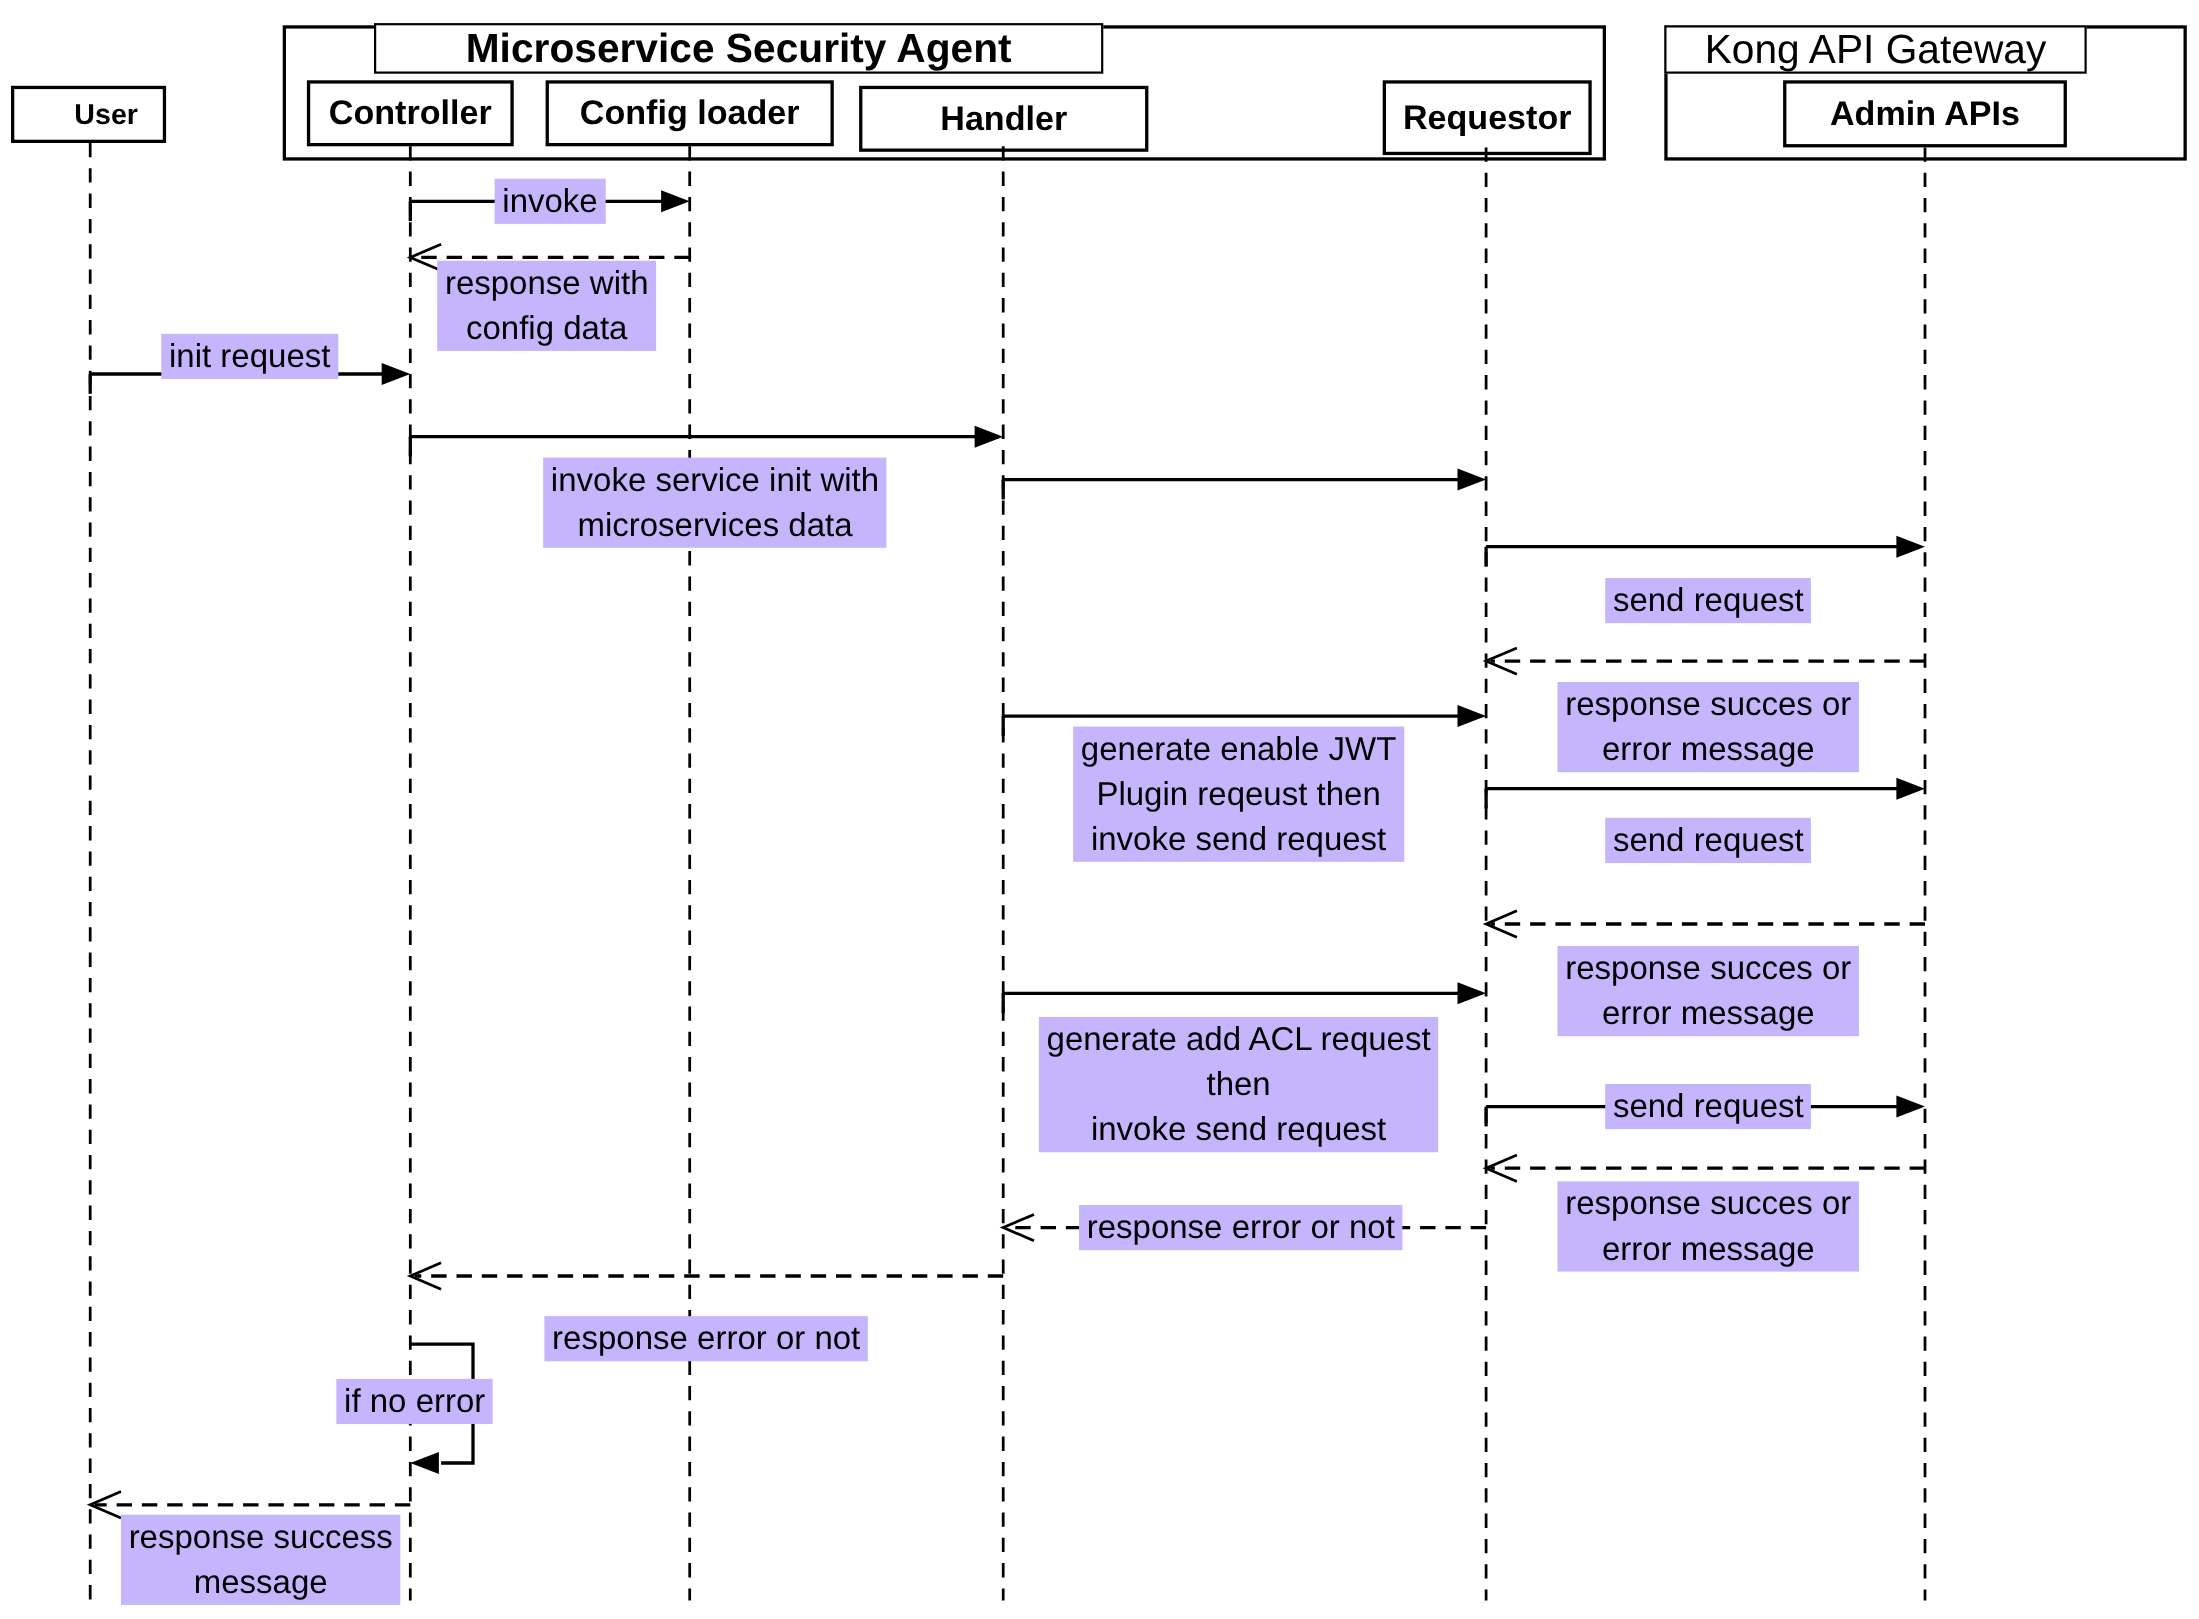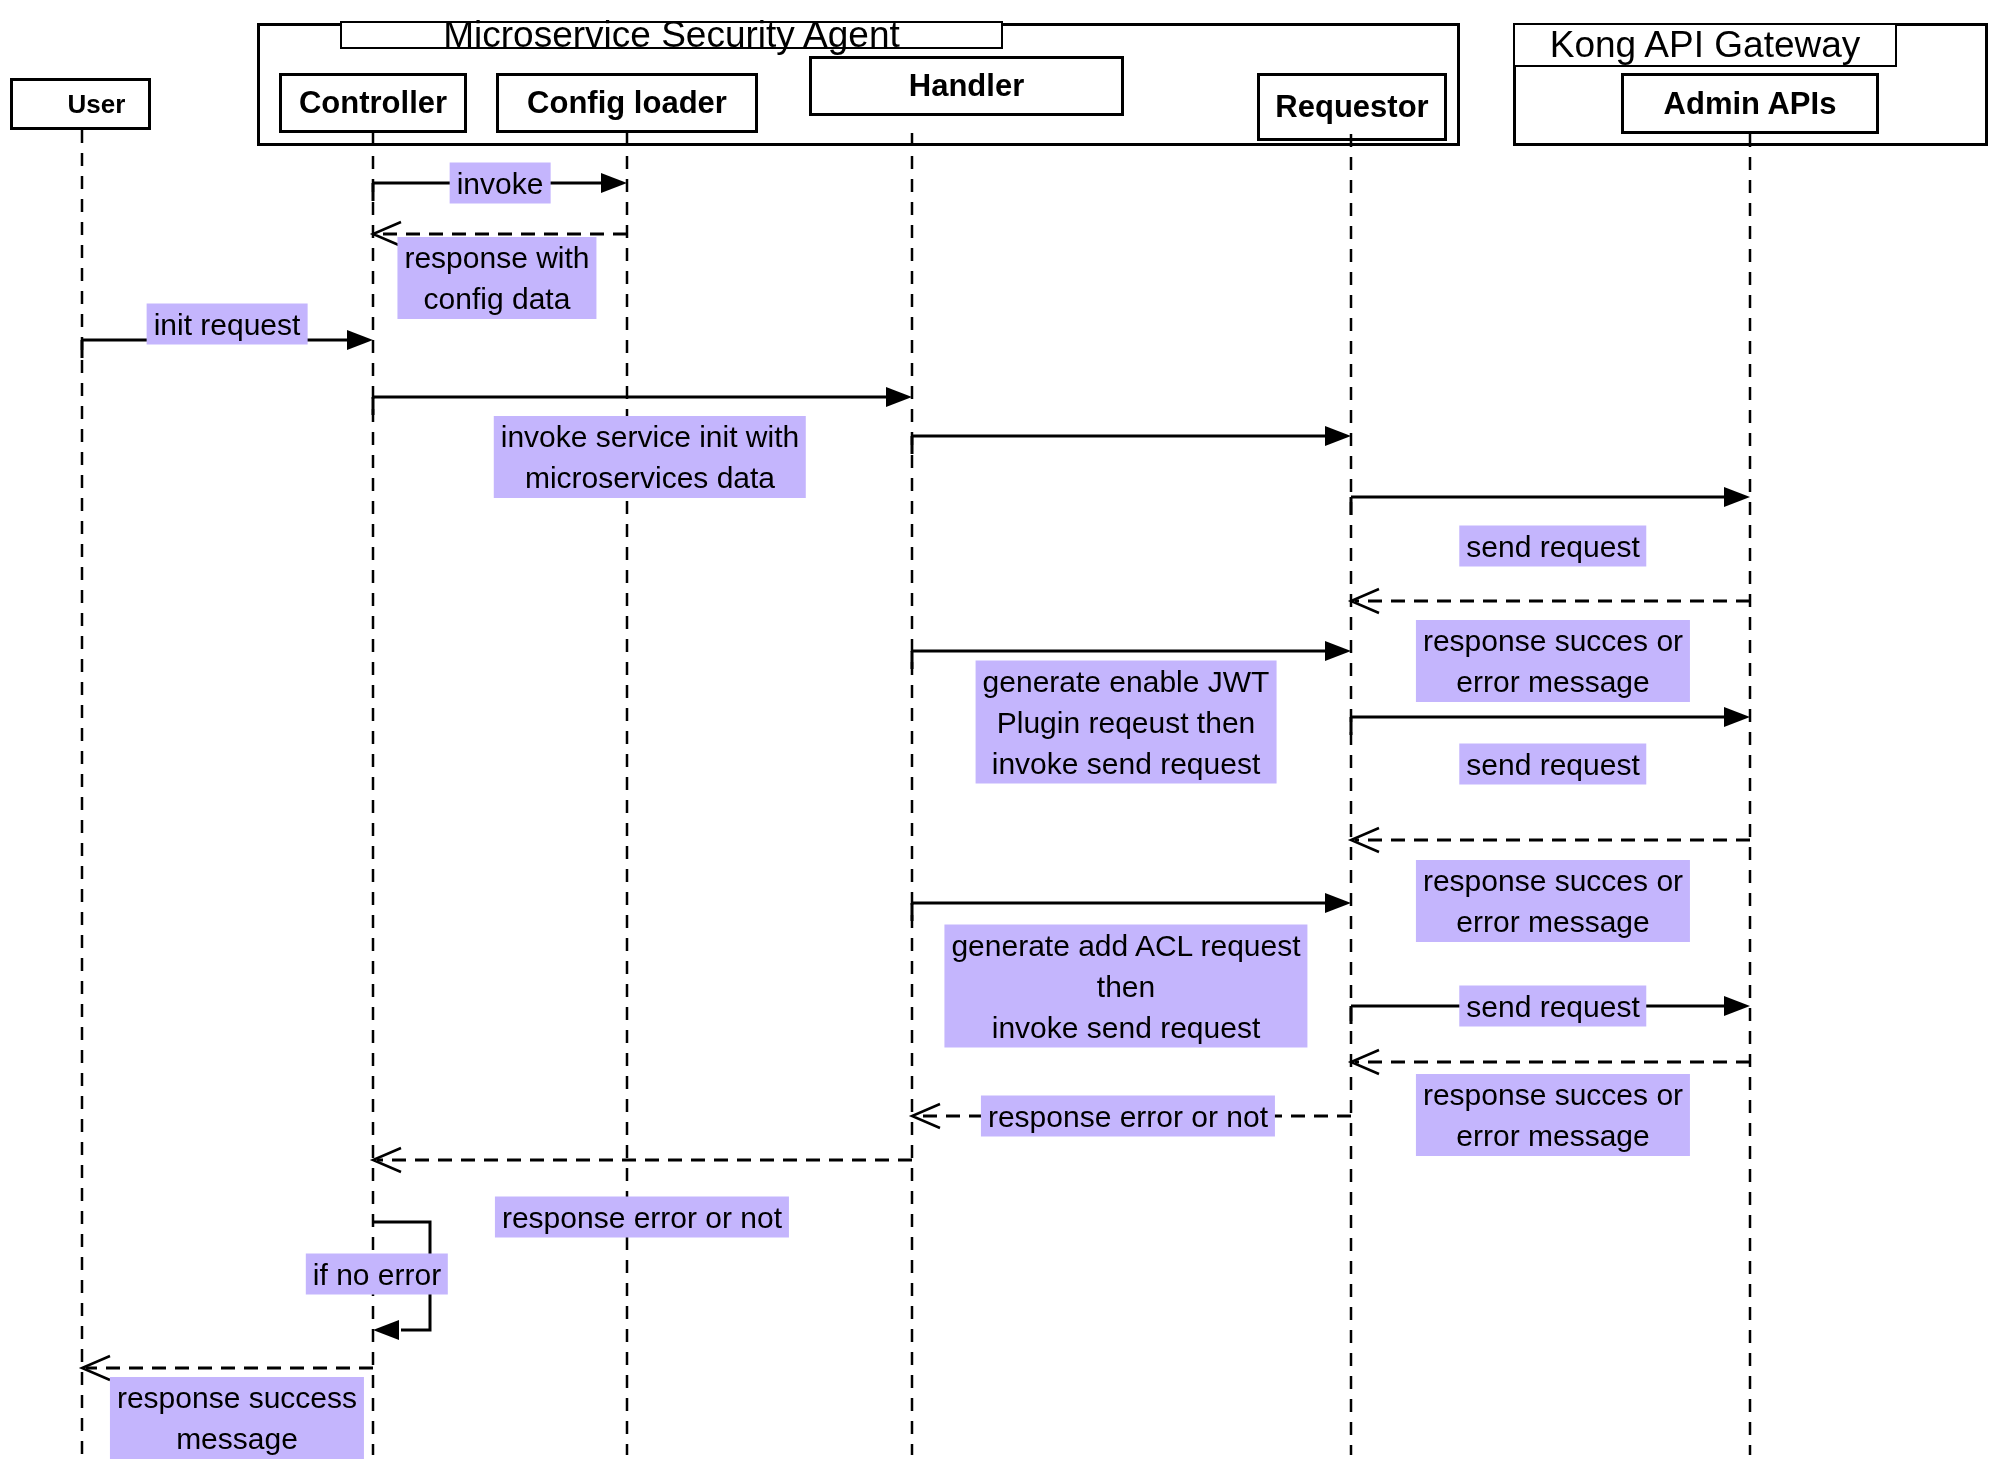--- a/index.html
+++ b/index.html
@@ -49,29 +49,29 @@
     background:#c4b5fd;
     padding:0 7px;
   }
 </style>
 </head>
 <body>
 
 <div class="canvas">
 
   <div class="frame" style="left:257px;top:23px;width:1203px;height:123px;"></div>
-  <div class="frame-title" style="left:340px;top:21px;width:663px;height:28px;">Microservice Security Agent</div>
+  <div class="frame-title" style="left:340px;top:21px;width:663px;height:46px;font-weight:bold;">Microservice Security Agent</div>
 
   <div class="frame" style="left:1513px;top:23px;width:475px;height:123px;"></div>
   <div class="frame-title" style="left:1513px;top:23px;width:384px;height:44px;">Kong API Gateway</div>
 
   <div class="pbox small" style="left:10px;top:78px;width:141px;height:52px;">User</div>
   <div class="pbox" style="left:279px;top:73px;width:188px;height:60px;">Controller</div>
   <div class="pbox" style="left:496px;top:73px;width:262px;height:60px;">Config loader</div>
-  <div class="pbox" style="left:781px;top:56px;width:315px;height:60px;margin-left:28px;">Handler</div>
+  <div class="pbox" style="left:781px;top:78px;width:263px;height:60px;">Handler</div>
   <div class="pbox" style="left:1257px;top:73px;width:190px;height:68px;">Requestor</div>
   <div class="pbox" style="left:1621px;top:73px;width:258px;height:61px;">Admin APIs</div>
 
   <svg class="wires" width="1999" height="1472" viewBox="0 0 1999 1472">
     <g stroke="#000" fill="none">
 
       <g stroke-width="2.5" stroke-dasharray="13,10">
         <line x1="82" y1="130" x2="82" y2="1455"></line>
         <line x1="373" y1="133" x2="373" y2="1455"></line>
         <line x1="627" y1="133" x2="627" y2="1455"></line>

